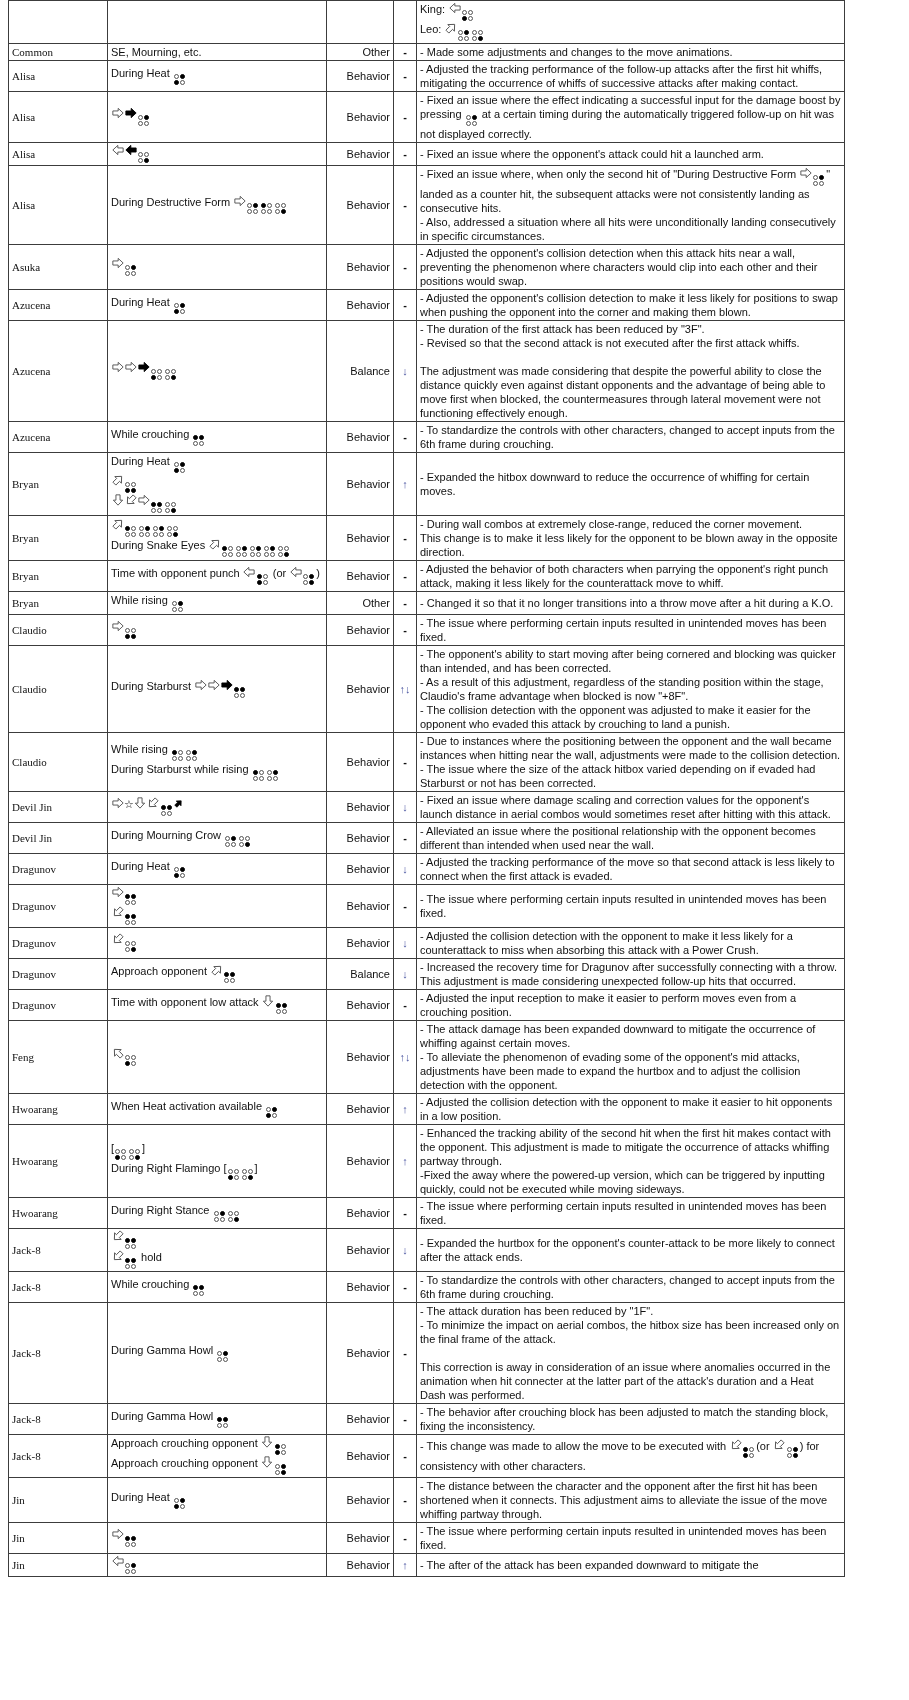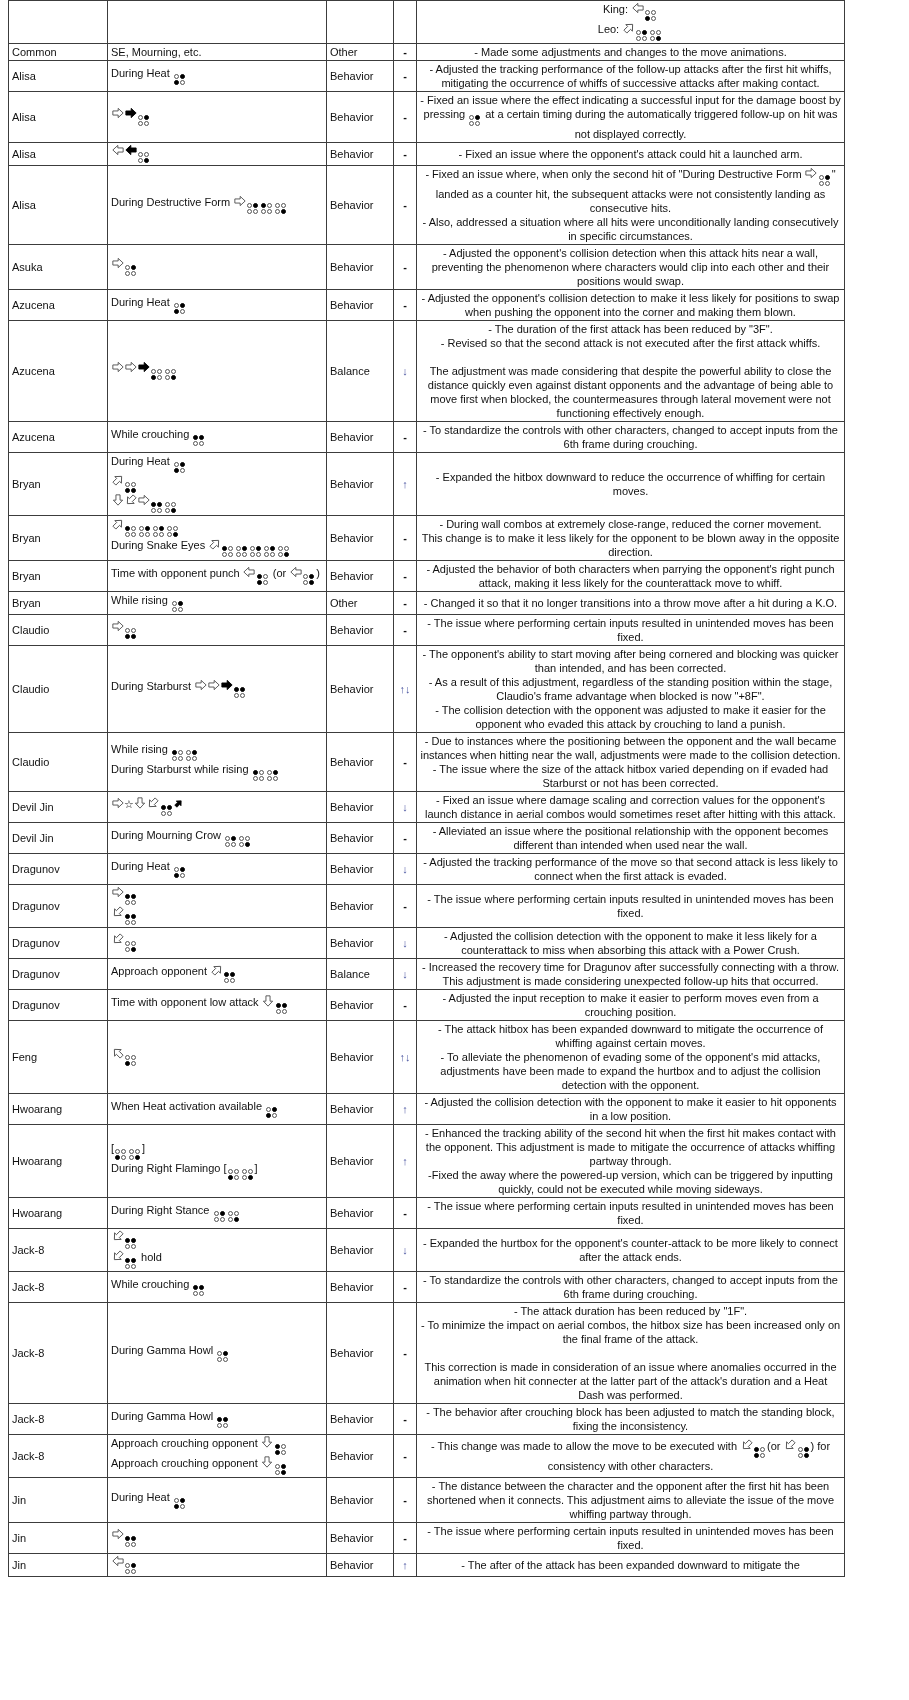--- a/index.html
+++ b/index.html
@@ -8,26 +8,26 @@
     font-size:11px; color:#111; width:909px; height:1700px; overflow:hidden;
   }
   #page{padding:0 0 0 8px;}
   table.patch{
     border-collapse:collapse; table-layout:fixed; width:819px;
   }
   table.patch td{
     border:1px solid #3c3c3c; vertical-align:middle;
     padding:1px 3px; line-height:14px; word-wrap:break-word;
   }
-  td.c-char{width:92px;}
+  td.c-char{width:92px;font-family:Liberation Serif, serif;}
   td.c-move{width:212px;}
-  td.c-cat{width:60px; text-align:left;}
+  td.c-cat{width:60px; text-align:right;}
   td.c-arr{width:16px; text-align:center; color:#4a55a0; font-weight:bold;}
   td.c-desc{width:421px;}
-  .desc-line{min-height:14px;text-align:center;}
+  .desc-line{min-height:14px;}
   .sp{height:14px;}
   
   .bt{display:inline-grid; grid-template-columns:6px 6px; grid-template-rows:6px 6px;
       vertical-align:-2px; margin:0 1px;}
   .bt i{display:block; width:5px; height:5px; border-radius:50%;
         border:1px solid #555; background:#fff; box-sizing:border-box;}
   .bt i.on{background:#000; border-color:#000;}
   
   .ar{display:inline-block; width:12px; height:12px; vertical-align:-1px; margin:0 0.5px;}
   .ar svg{display:block;}
@@ -629,21 +629,21 @@
                 </svg></span><span class="bt">
                 <i class=""></i>
                 <i class=""></i>
                 <i class="on"></i>
                 <i class=""></i>
               </span></div>
           </td>
           <td class="c-cat">Behavior</td>
           <td class="c-arr" style="color: rgb(74, 85, 160);">↑↓</td>
           <td class="c-desc">
-            <div class="desc-line">- The attack hitbox has been expanded downward to mitigate the occurrence of whiffing against certain moves.</div>
+            <div class="desc-line">- The attack damage has been expanded downward to mitigate the occurrence of whiffing against certain moves.</div>
             <div class="desc-line">- To alleviate the phenomenon of evading some of the opponent's mid attacks, adjustments have been made to expand the hurtbox and to adjust the collision detection with the opponent.</div>
           </td>
         </tr>
         <tr>
           <td class="c-char">Hwoarang</td>
           <td class="c-move">
             <div class="move-line">When Heat activation available <span class="bt">
                 <i class=""></i>
                 <i class="on"></i>
                 <i class="on"></i>
@@ -761,21 +761,21 @@
                 <i class=""></i>
                 <i class=""></i>
               </span></div>
           </td>
           <td class="c-cat">Behavior</td>
           <td class="c-arr" style="color: rgb(17, 17, 17);">-</td>
           <td class="c-desc">
             <div class="desc-line">- The attack duration has been reduced by "1F".</div>
             <div class="desc-line">- To minimize the impact on aerial combos, the hitbox size has been increased only on the final frame of the attack.</div>
             <div class="sp">&nbsp;</div>
-            <div class="desc-line">This correction is made in consideration of an issue where anomalies occurred in the animation when hit connecter at the latter part of the attack's duration and a Heat Dash was performed.</div>
+            <div class="desc-line">This correction is away in consideration of an issue where anomalies occurred in the animation when hit connecter at the latter part of the attack's duration and a Heat Dash was performed.</div>
           </td>
         </tr>
         <tr>
           <td class="c-char">Jack-8</td>
           <td class="c-move">
             <div class="move-line">During Gamma Howl <span class="bt">
                 <i class="on"></i>
                 <i class="on"></i>
                 <i class=""></i>
                 <i class=""></i>

